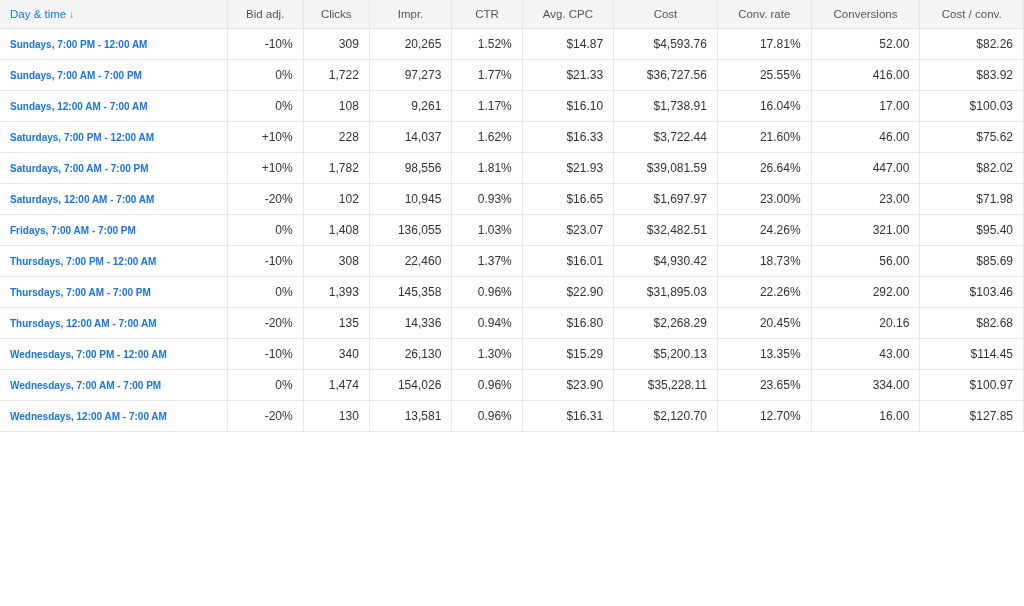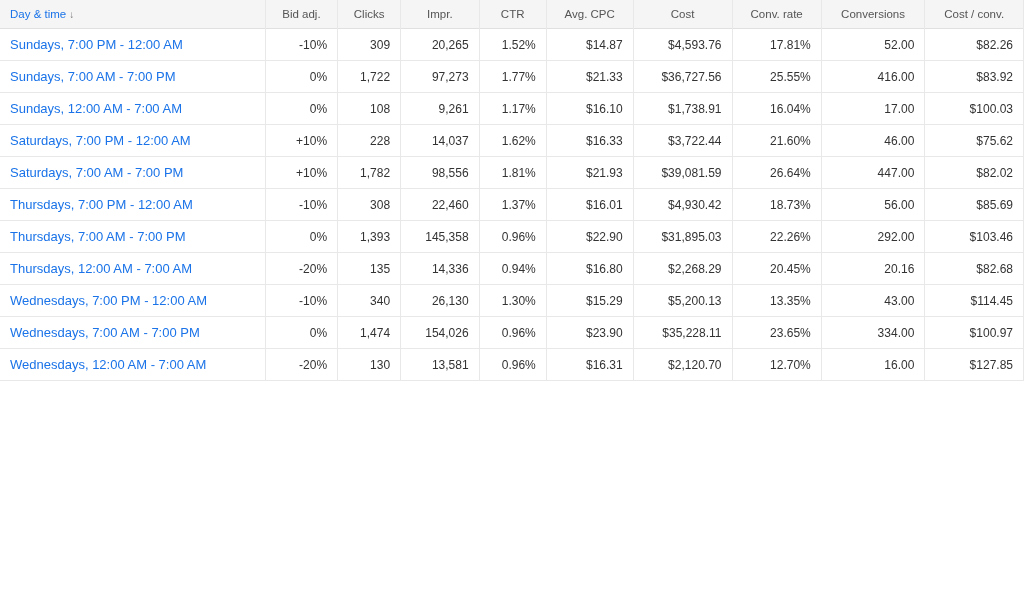--- a/index.html
+++ b/index.html
@@ -47,21 +47,22 @@
     tbody td {
       padding: 8px 10px;
       text-align: right;
       color: #333;
       font-size: 12px;
       border-right: 1px solid #e8e8e8;
     }
     tbody td:first-child {
       text-align: left;
       color: #1a73e8;
-      font-size: 13px;
+      font-size: 10px;
+      font-weight: bold;
     }
   </style>
 </head>
 <body>
 
 <table>
   <thead>
     <tr>
     <th class="sorted">Day &amp; time<span class="sort-icon">↓</span></th>
         <th>Bid adj.</th>
@@ -130,20 +131,44 @@
         <td>1,782</td>
         <td>98,556</td>
         <td>1.81%</td>
         <td>$21.93</td>
         <td>$39,081.59</td>
         <td>26.64%</td>
         <td>447.00</td>
         <td>$82.02</td>
       </tr>
       <tr>
+        <td>Saturdays, 12:00 AM - 7:00 AM</td>
+        <td>-20%</td>
+        <td>102</td>
+        <td>10,945</td>
+        <td>0.93%</td>
+        <td>$16.65</td>
+        <td>$1,697.97</td>
+        <td>23.00%</td>
+        <td>23.00</td>
+        <td>$71.98</td>
+      </tr>
+      <tr>
+        <td>Fridays, 7:00 AM - 7:00 PM</td>
+        <td>0%</td>
+        <td>1,408</td>
+        <td>136,055</td>
+        <td>1.03%</td>
+        <td>$23.07</td>
+        <td>$32,482.51</td>
+        <td>24.26%</td>
+        <td>321.00</td>
+        <td>$95.40</td>
+      </tr>
+      <tr>
         <td>Thursdays, 7:00 PM - 12:00 AM</td>
         <td>-10%</td>
         <td>308</td>
         <td>22,460</td>
         <td>1.37%</td>
         <td>$16.01</td>
         <td>$4,930.42</td>
         <td>18.73%</td>
         <td>56.00</td>
         <td>$85.69</td>

